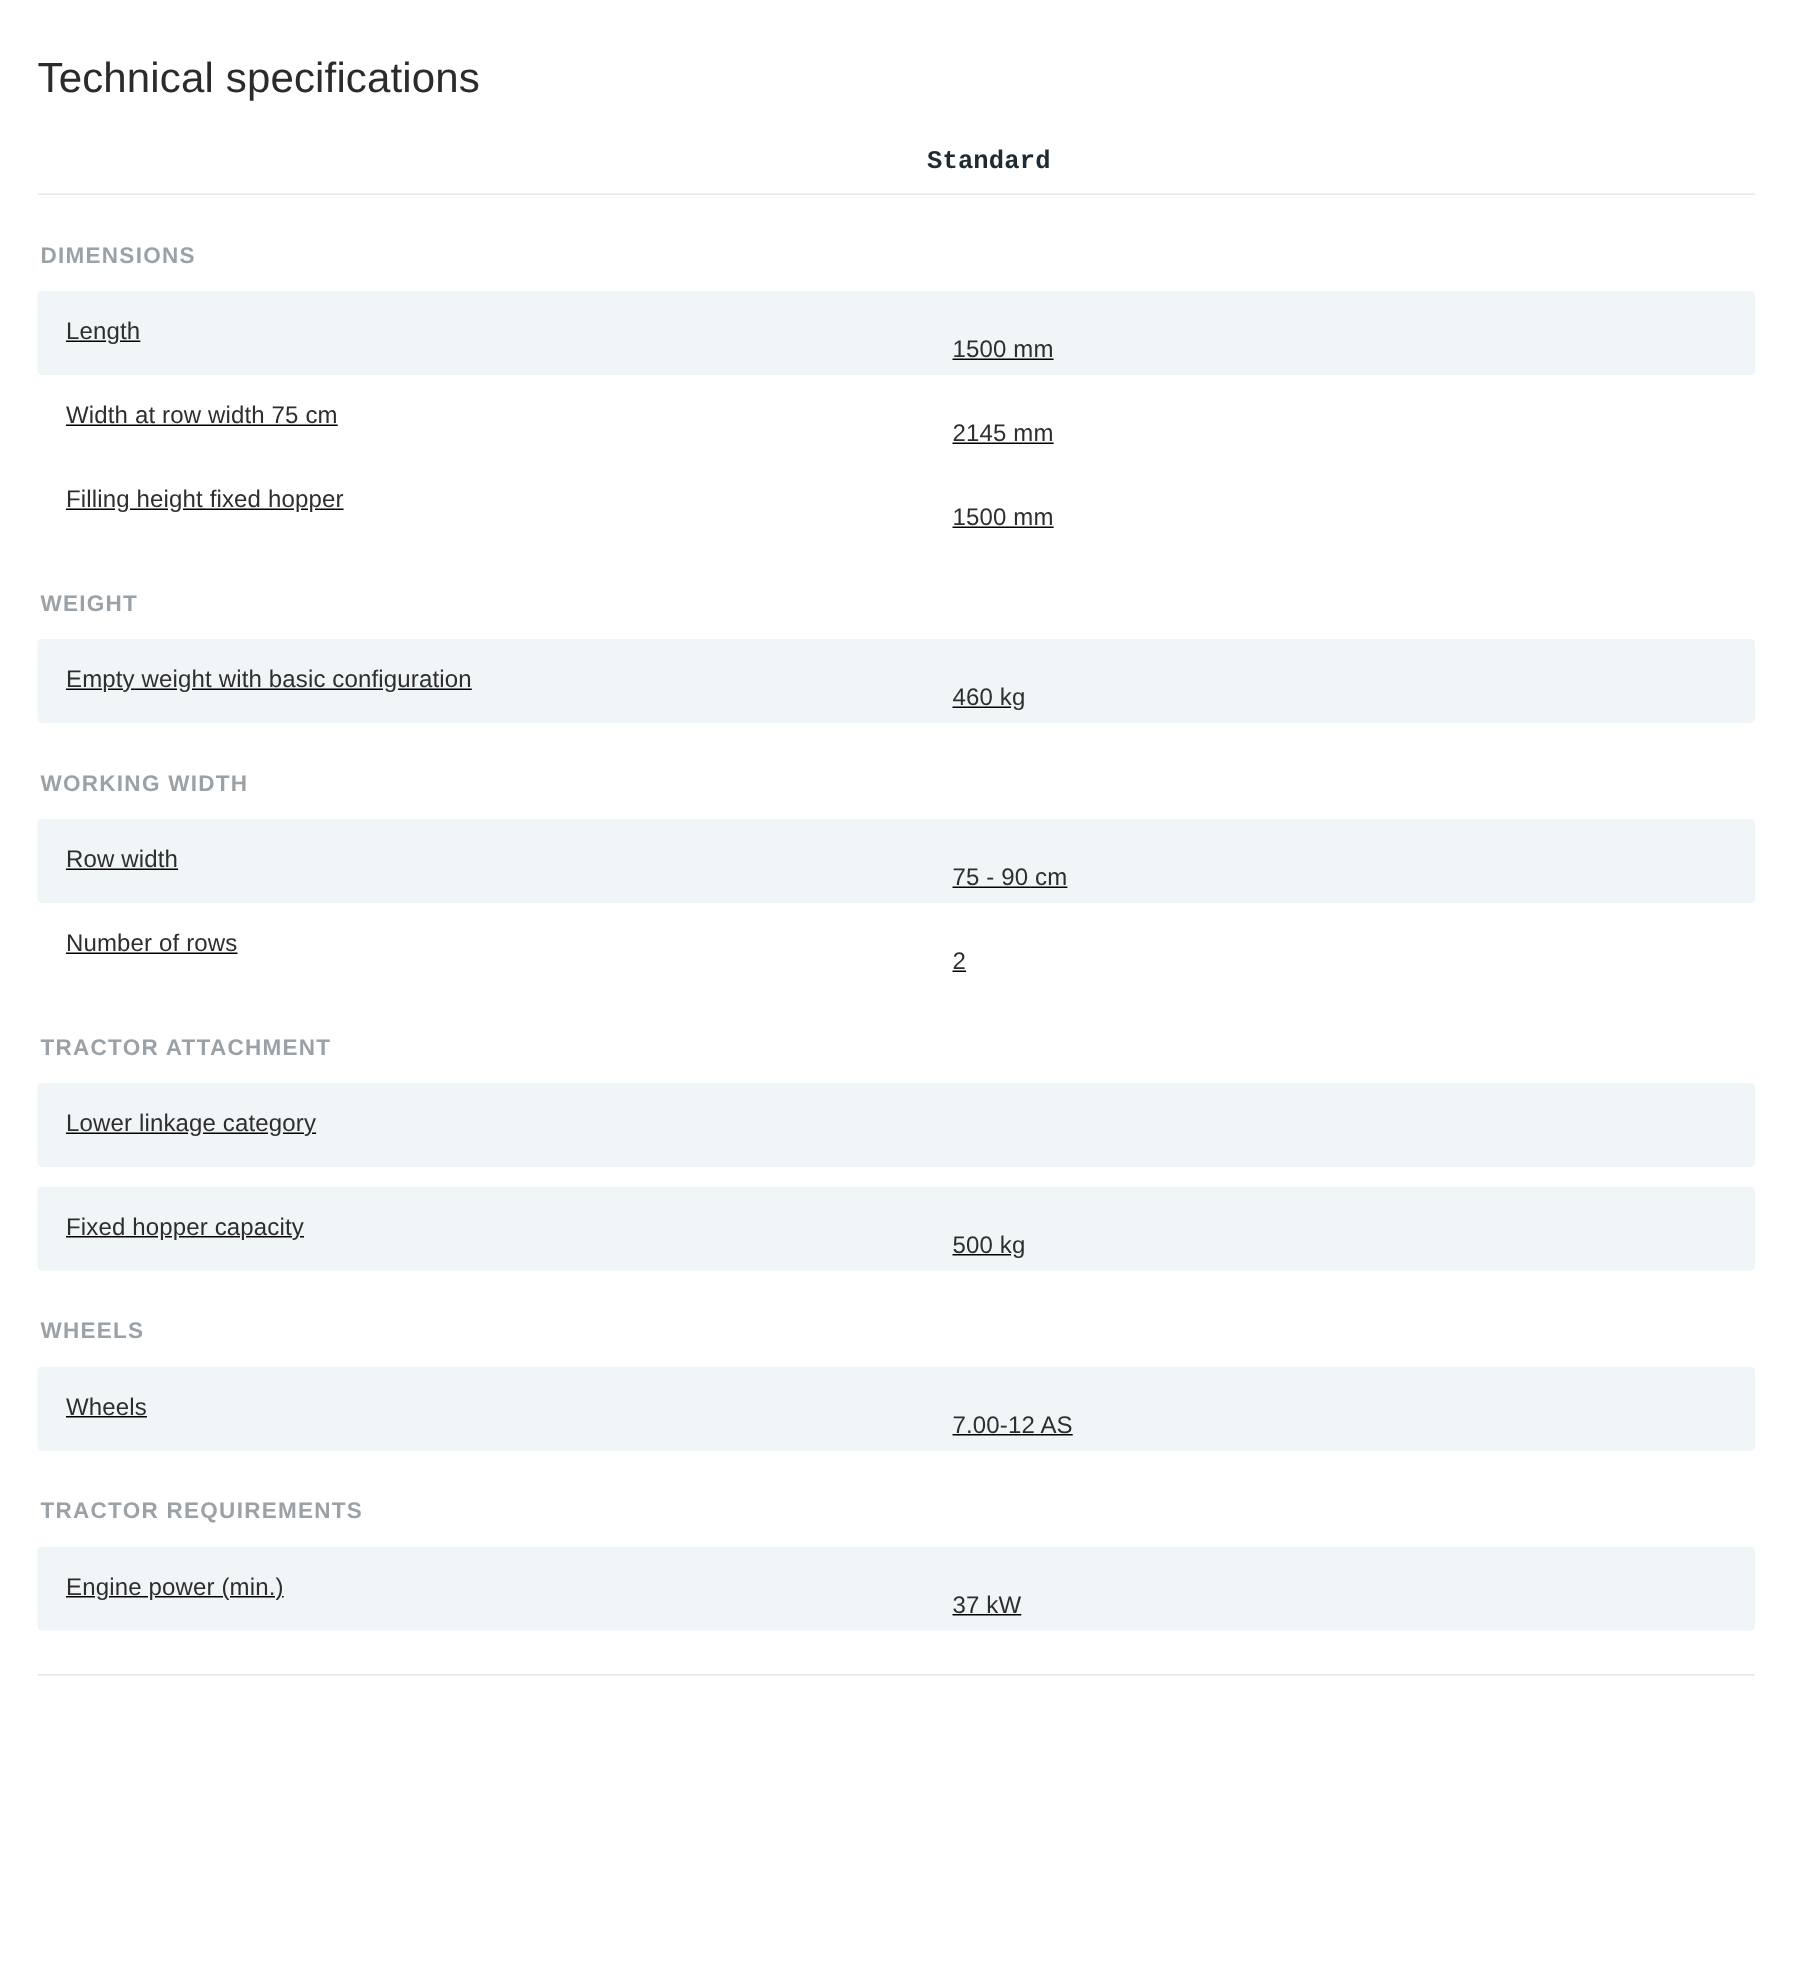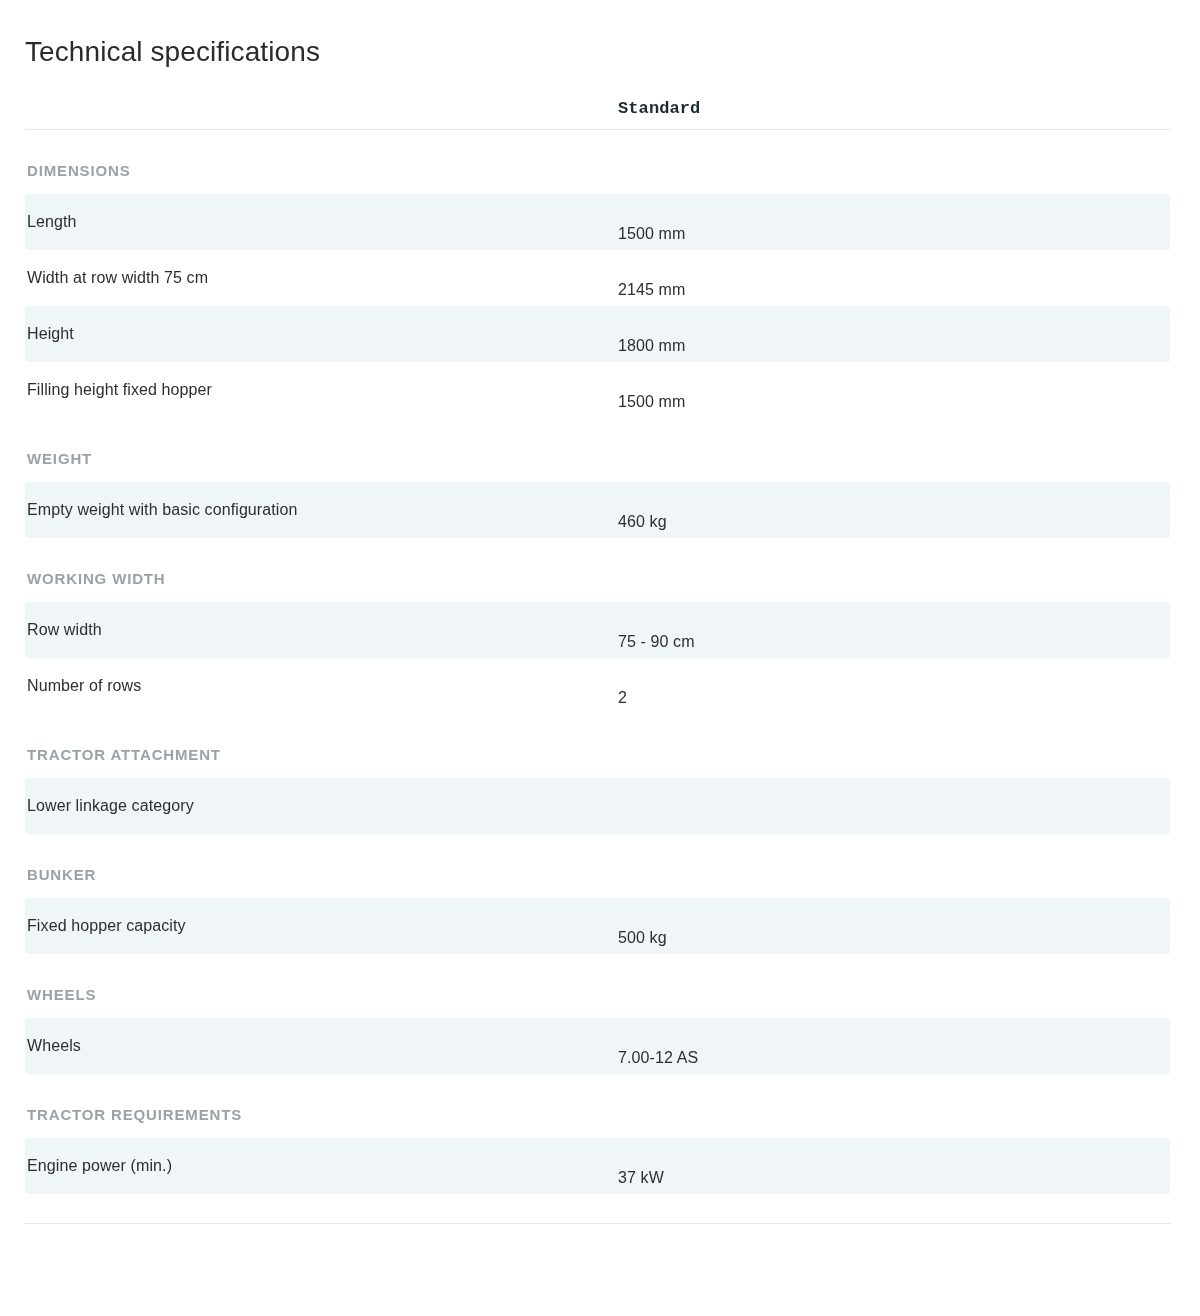--- a/index.html
+++ b/index.html
@@ -79,22 +79,23 @@
   .rows {
     margin-top: 13px;
   }
 
   .spec-row {
     display: flex;
     align-items: center;
     height: 56px;
     box-sizing: border-box;
     margin: 0 28px 0 25px;
-    padding-left: 2px;
+    padding-left: 19px;
     border-radius: 3px;
+    text-decoration: underline;
   }
   .spec-row.striped {
     background: #f0f5f8;
   }
 
   .row-label {
     width: 591px;
     flex: 0 0 591px;
     font-size: 16px;
     color: #2e2e2e;
@@ -133,24 +134,20 @@
         <div class="section-title">DIMENSIONS</div>
         <div class="rows">
           <div class="spec-row striped">
             <div class="row-label">Length</div>
             <div class="row-value">1500 mm</div>
           </div>
           <div class="spec-row">
             <div class="row-label">Width at row width 75 cm</div>
             <div class="row-value">2145 mm</div>
           </div>
-          <div class="spec-row striped">
-            <div class="row-label">Height</div>
-            <div class="row-value">1800 mm</div>
-          </div>
           <div class="spec-row">
             <div class="row-label">Filling height fixed hopper</div>
             <div class="row-value">1500 mm</div>
           </div>
         </div>
       </div>
       <div class="section">
         <div class="section-title">WEIGHT</div>
         <div class="rows">
           <div class="spec-row striped">
@@ -174,21 +171,20 @@
       </div>
       <div class="section">
         <div class="section-title">TRACTOR ATTACHMENT</div>
         <div class="rows">
           <div class="spec-row striped">
             <div class="row-label">Lower linkage category</div>
           </div>
         </div>
       </div>
       <div class="section">
-        <div class="section-title">BUNKER</div>
         <div class="rows">
           <div class="spec-row striped">
             <div class="row-label">Fixed hopper capacity</div>
             <div class="row-value">500 kg</div>
           </div>
         </div>
       </div>
       <div class="section">
         <div class="section-title">WHEELS</div>
         <div class="rows">

